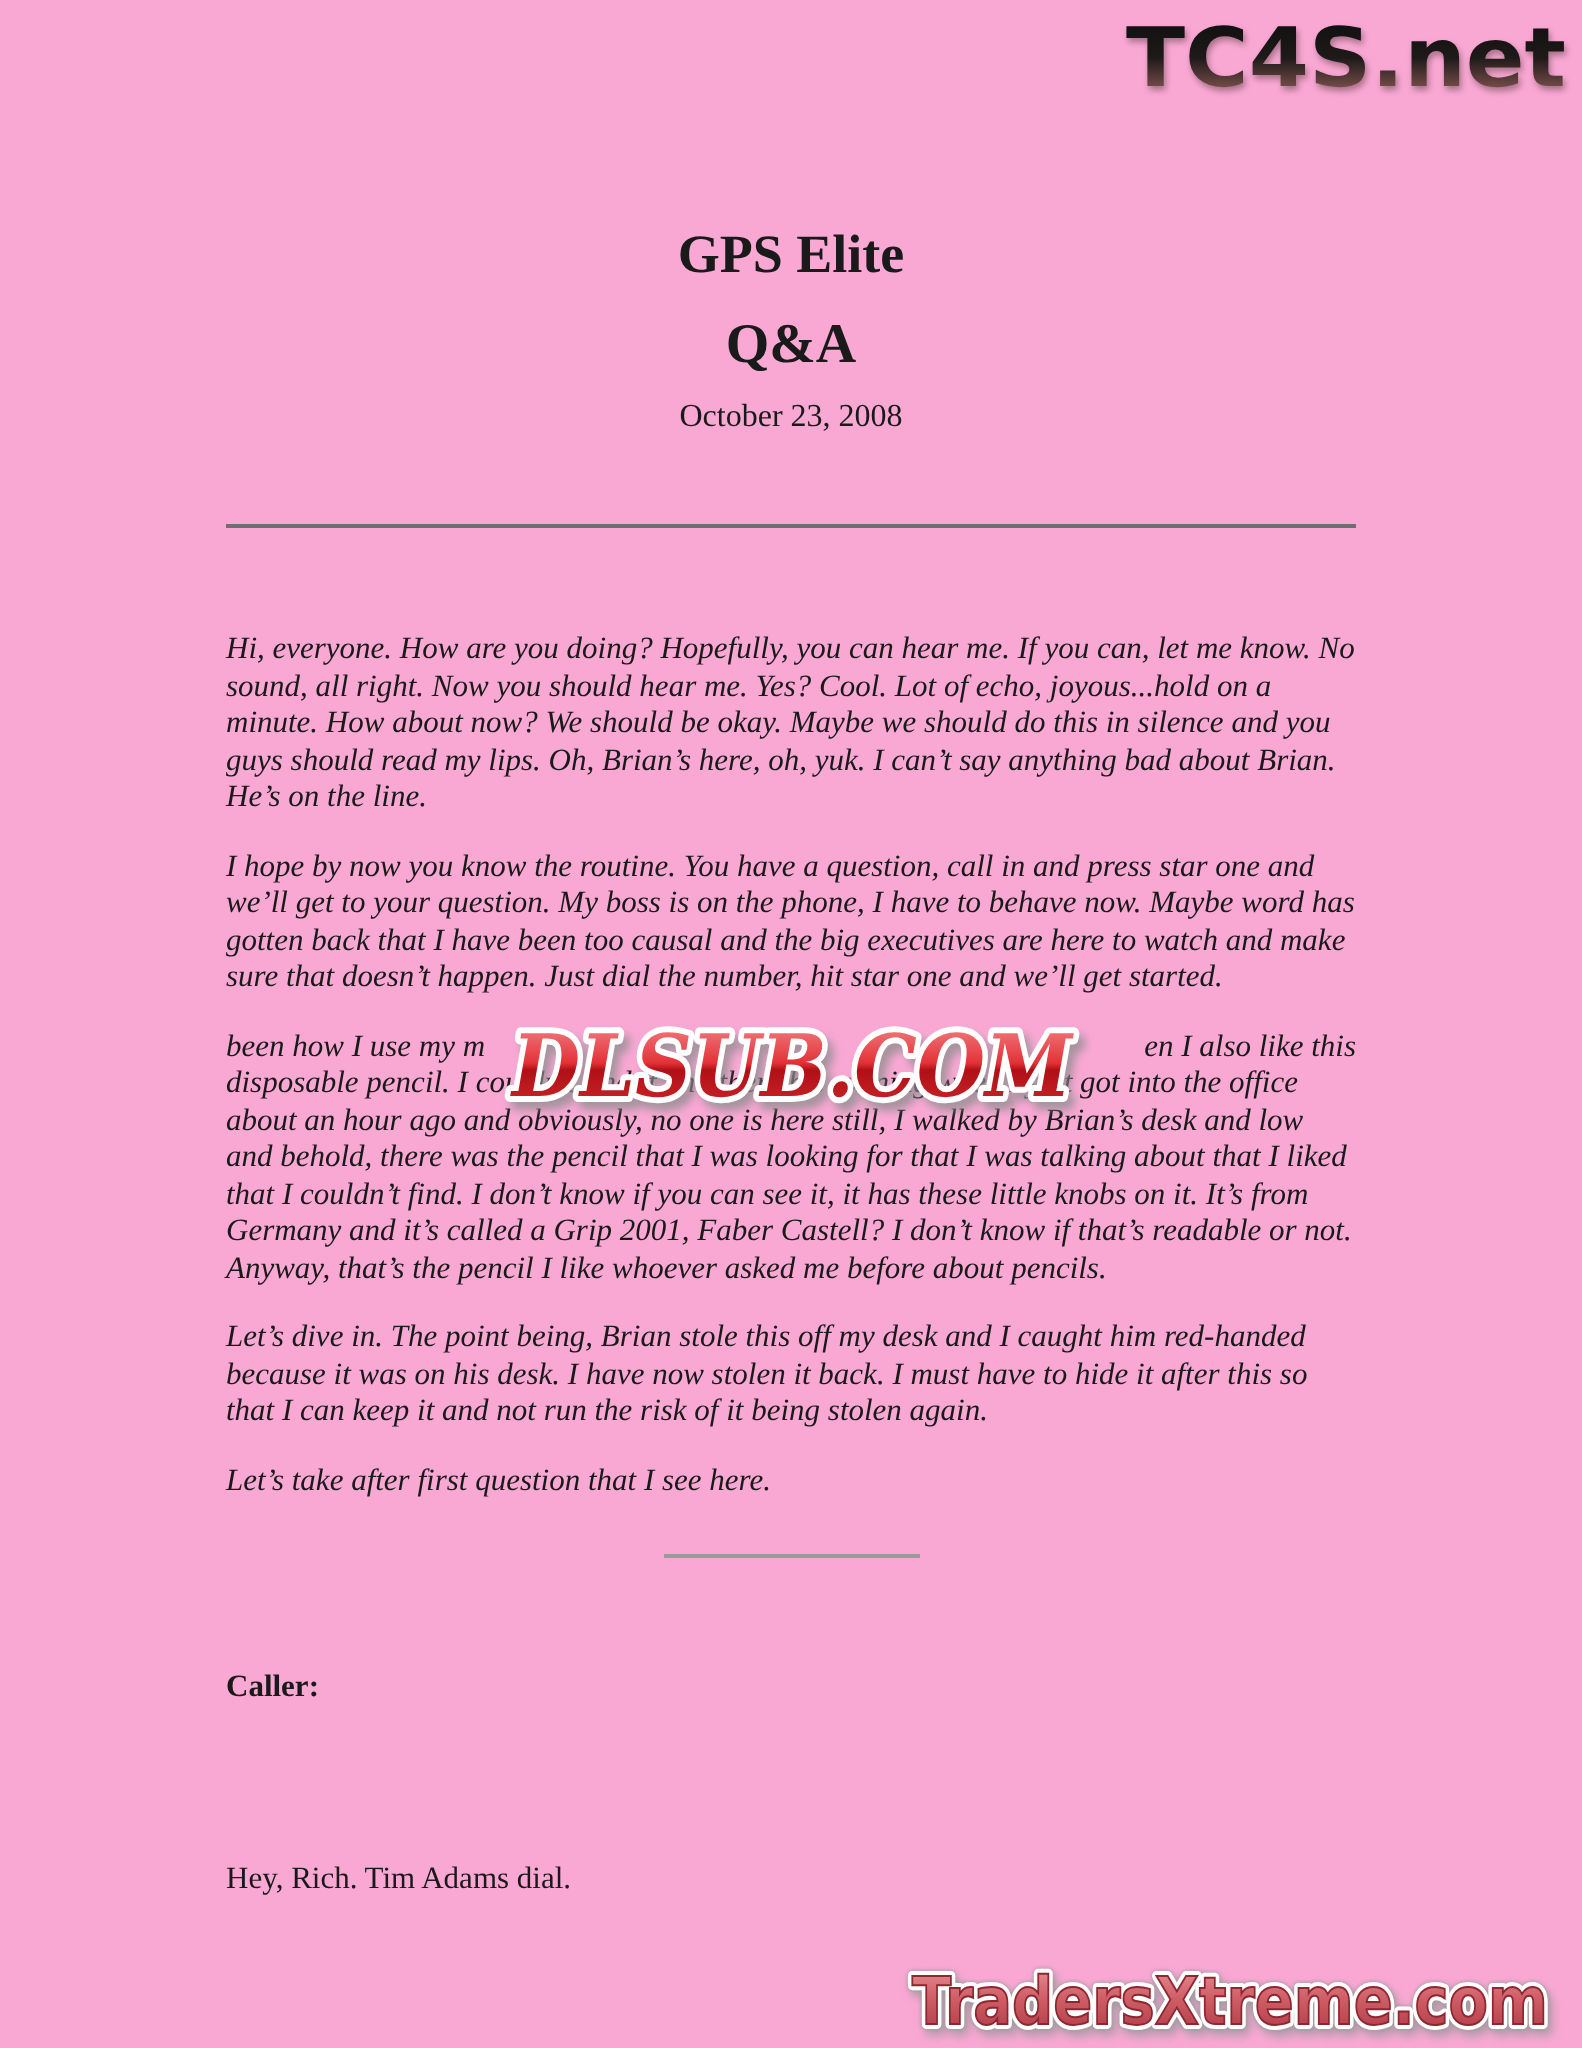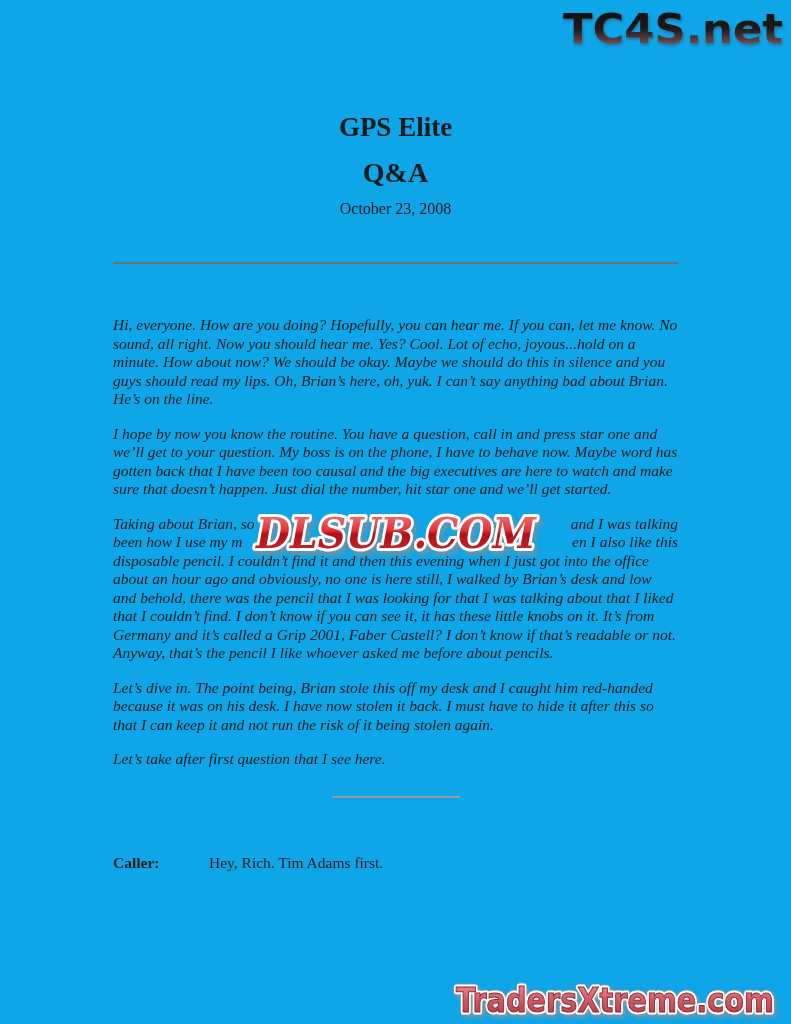--- a/index.html
+++ b/index.html
@@ -1,20 +1,20 @@
 <!DOCTYPE html>
 <html><head>
 <meta charset="utf-8">
 <style>
   html, body { margin:0; padding:0; background:#ffffff; }
   .page {
     position:relative;
     width:791px; height:1024px;
     margin:0 auto;
-    background:#0ea5e9;
+    background:#f9a8d4;
     overflow:hidden;
     font-family:"Liberation Serif","DejaVu Serif",serif;
     color:#1a1a1a;
   }
   .logo-top { position:absolute; top:2px; right:2px; }
   .logo-top svg { filter: drop-shadow(1px 2px 1.5px rgba(70,45,45,0.45)); }
   .logo-bottom { position:absolute; top:977px; right:6px; }
   .logo-bottom svg { filter: drop-shadow(0 0 1px #9a9a9a) drop-shadow(2px 3px 2px rgba(150,150,150,0.7)); }
 
   .content { padding:95px 113px 0 113px; }
@@ -28,21 +28,21 @@
 
   .body-text { margin-top:52px; font-size:15.5px; line-height:18.5px;font-style:italic; }
   .para { margin:0 0 16px 0; }
   .p3 { position:relative; }
   .split-line { display:flex; justify-content:space-between; }
 
   .watermark { position:absolute; left:133px; top:-14px; pointer-events:none; }
   .watermark svg { filter: drop-shadow(3px 4px 2px rgba(140,140,140,0.75)); }
 
   .dialogue { margin-top:56px; font-size:15.5px; line-height:18.5px; }
-  .dialogue-row { display:flex; margin-bottom:17px; }
+  .dialogue-row { display:flex; margin-bottom:17px;flex-direction:column; }
   .speaker { font-weight:bold; flex:0 0 96px; }
   .speech { flex:1; }
 </style>
 </head>
 <body>
 
 <div class="page">
 
   <div class="logo-top">
     <svg width="228" height="52" viewBox="0 0 228 52">
@@ -67,24 +67,20 @@
     <hr class="hr-full">
 
     <div class="body-text">
 
       <div class="para">Hi, everyone. How are you doing? Hopefully, you can hear me. If you can, let me know. No sound, all right. Now you should hear me. Yes? Cool. Lot of echo, joyous...hold on a minute. How about now? We should be okay. Maybe we should do this in silence and you guys should read my lips. Oh, Brian’s here, oh, yuk. I can’t say anything bad about Brian. He’s on the line.</div>
 
       <div class="para">I hope by now you know the routine. You have a question, call in and press star one and we’ll get to your question. My boss is on the phone, I have to behave now. Maybe word has gotten back that I have been too causal and the big executives are here to watch and make sure that doesn’t happen. Just dial the number, hit star one and we’ll get started.</div>
 
       <div class="para p3">
         <div class="split-line">
-          <span>Taking about Brian, so</span>
-          <span>and I was talking</span>
-        </div>
-        <div class="split-line">
           <span>been how I use my m</span>
           <span>en I also like this</span>
         </div>
         <div>disposable pencil. I couldn’t find it and then this evening when I just got into the office about an hour ago and obviously, no one is here still, I walked by Brian’s desk and low and behold, there was the pencil that I was looking for that I was talking about that I liked that I couldn’t find. I don’t know if you can see it, it has these little knobs on it. It’s from Germany and it’s called a Grip 2001, Faber Castell? I don’t know if that’s readable or not. Anyway, that’s the pencil I like whoever asked me before about pencils.</div>
 
         <div class="watermark">
           <svg width="300" height="62" viewBox="0 0 300 62">
             <defs>
               <linearGradient id="gradWm" x1="0" y1="0" x2="0" y2="1">
                 <stop offset="0" stop-color="#f4898d"></stop>
@@ -102,21 +98,21 @@
 
       <div class="para">Let’s take after first question that I see here.</div>
 
     </div>
 
     <hr class="hr-short">
 
     <div class="dialogue">
       <div class="dialogue-row">
         <span class="speaker">Caller:</span>
-        <span class="speech">Hey, Rich. Tim Adams first.</span>
+        <span class="speech">Hey, Rich. Tim Adams dial.</span>
       </div>
     </div>
 
   </div>
 
   <div class="logo-bottom">
     <svg width="340" height="46" viewBox="0 0 340 46">
       <defs>
         <linearGradient id="gradTx" x1="0" y1="0" x2="0" y2="1">
           <stop offset="0" stop-color="#e9959b"></stop>

